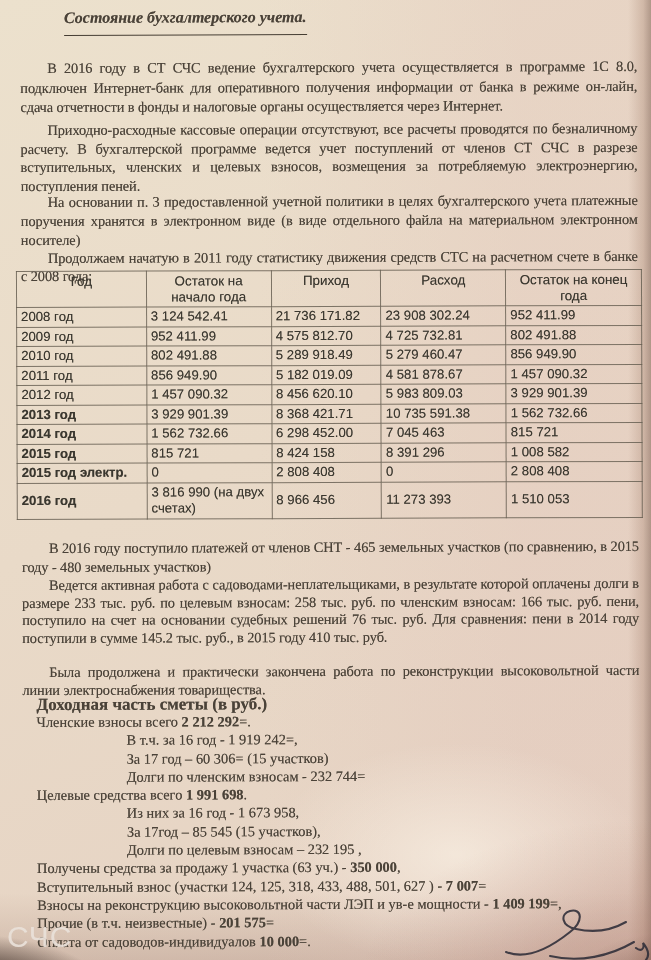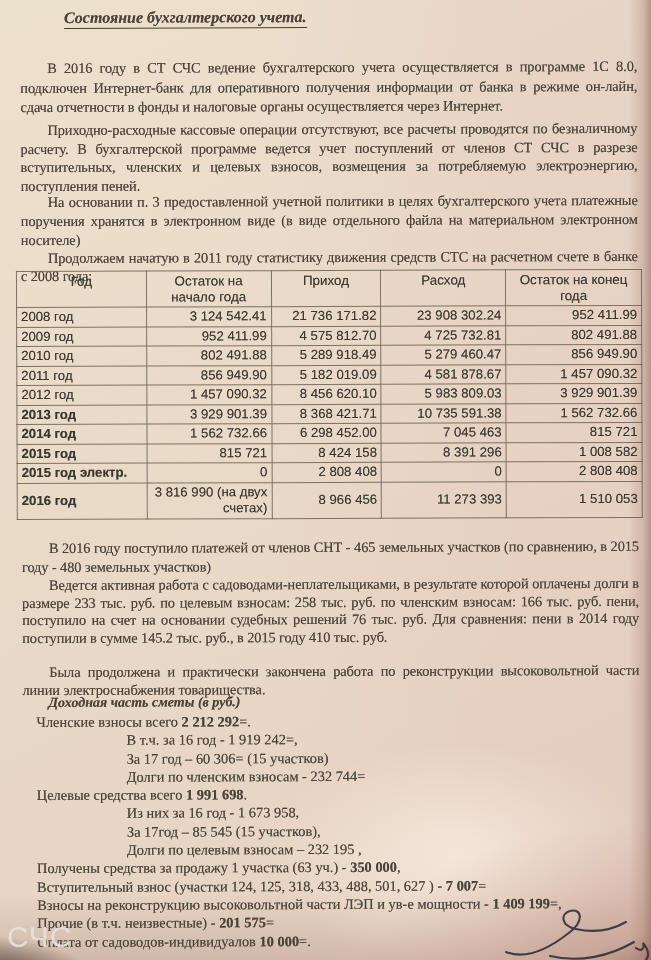--- a/index.html
+++ b/index.html
@@ -23,44 +23,44 @@
       
       linear-gradient(to top, rgba(130,90,78,0.22), rgba(130,90,78,0) 7%),
       
       linear-gradient(155deg, #ece1cd 0%, #e9dac8 45%, #e5d1c2 100%);
   }
   .content{position:absolute;inset:0;transform:rotate(-0.2deg);transform-origin:50% 0;}
   .sec{position:absolute;left:20px;width:617px;text-align:justify;
        text-shadow:0 0 0.4px rgba(74,66,56,0.65);letter-spacing:-0.1px;}
   .para{text-indent:27px;font-size:14.4px;}
   .title{position:absolute;top:8px;left:64px;font-size:16px;font-weight:bold;font-style:italic;
-         border-bottom:1.6px solid #453d33;padding-bottom:1px;white-space:nowrap;
+         border-bottom:1.6px solid #453d33;padding-bottom:8px;white-space:nowrap;
          text-shadow:0 0 0.4px rgba(74,66,56,0.65);}
   .p1{top:44px;line-height:19.5px;}
   .p2{top:106px;line-height:18.5px;}
   .p3{top:178px;line-height:19px;}
   .p4{top:234px;line-height:18px;}
   .p5{top:524px;line-height:19px;}
   .p6{top:562px;line-height:17.5px;}
   .p7{top:648px;line-height:18px;}
 
   table.yrs{position:absolute;top:270px;left:15px;width:626px;border-collapse:collapse;
             font-family:"Liberation Sans","DejaVu Sans",sans-serif;color:#3a372f;
             text-shadow:0 0 0.4px rgba(58,55,47,0.55);}
   table.yrs th, table.yrs td{border:1px solid rgba(104,96,84,0.85);}
   table.yrs th{font-weight:normal;font-size:13.4px;line-height:15.5px;padding:2px 8px;
                vertical-align:top;text-align:center;}
   table.yrs td{font-size:13.2px;line-height:16.5px;padding:1px 4px;margin-top:16px;}
   td.yc{text-align:left;padding-left:9px;}
   td.yc.b{font-weight:bold;border-radius:8px;}
-  td.vc{text-align:right;padding-right:7px;}
+  td.vc{text-align:left;padding-right:7px;}
   .c0{width:130px;}.c1{width:125px;}.c2{width:110px;}.c3{width:125px;}.c4{width:136px;}
 
-  .iheading{position:absolute;top:694px;left:46px;font-size:14px;font-weight:bold;
-            text-shadow:0 0 0.4px rgba(74,66,56,0.65);font-style:italic;}
+  .iheading{position:absolute;top:694px;left:34px;font-size:17px;font-weight:bold;
+            text-shadow:0 0 0.4px rgba(74,66,56,0.65);}
   .ilines{position:absolute;top:712px;left:34px;width:600px;font-size:14.4px;
           text-shadow:0 0 0.4px rgba(74,66,56,0.65);}
   .iline{line-height:18.3px;white-space:nowrap;}
   .iline .b{font-weight:bold;}
   .ind1{margin-left:90px;}
 
   .watermark{position:absolute;left:7px;top:920px;z-index:5;
              font-family:Liberation Sans, sans-serif;
              font-size:30px;line-height:34px;color:rgba(233,225,217,0.92);letter-spacing:1px;}
   .signature{position:absolute;left:498px;top:900px;z-index:4;}

